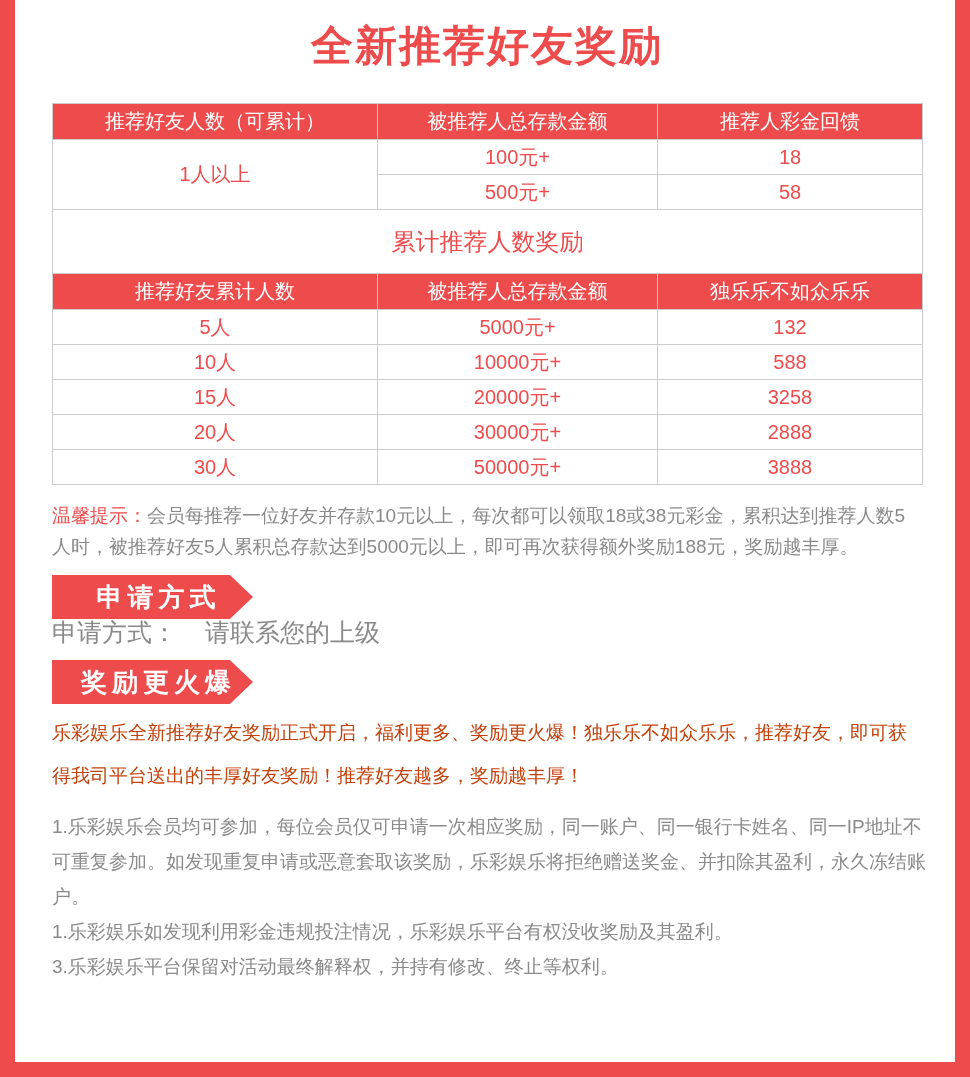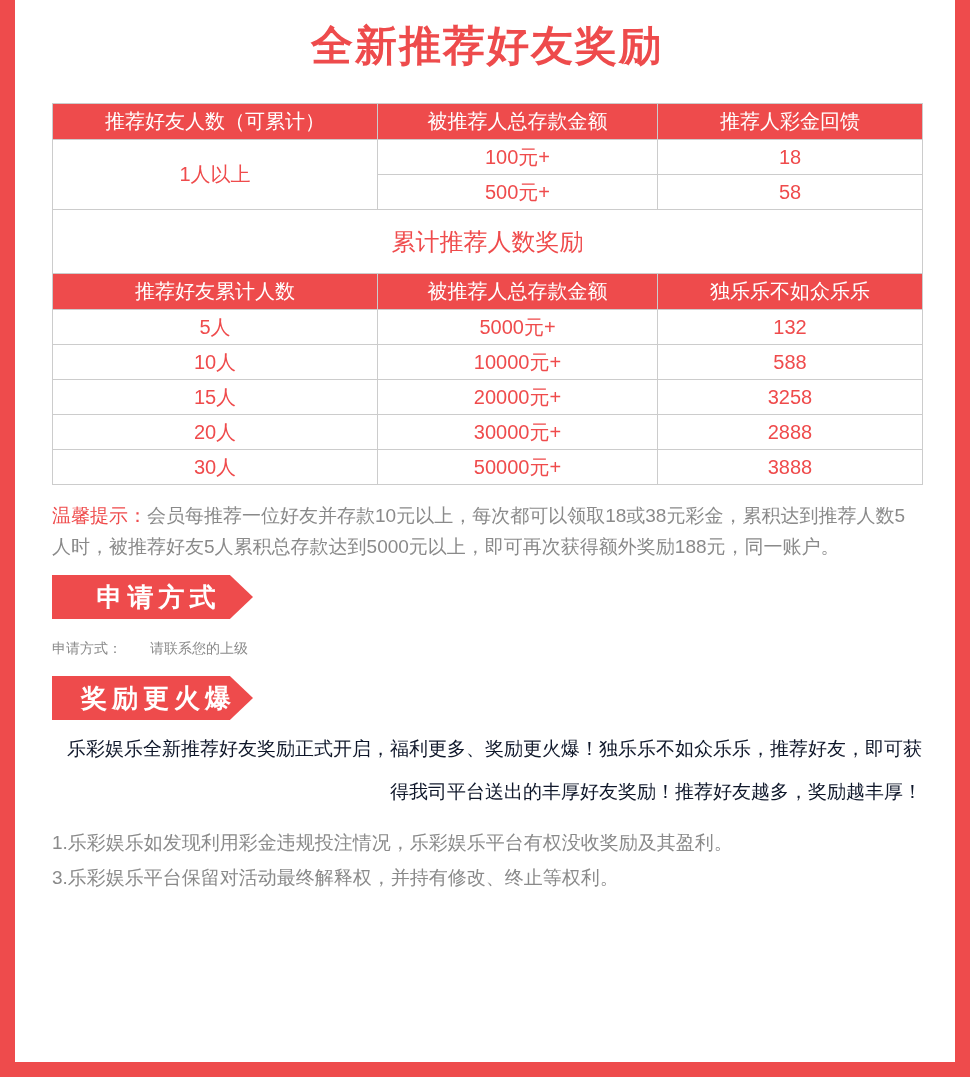--- a/index.html
+++ b/index.html
@@ -81,34 +81,32 @@
     padding-left: 12px;
     color: #ffffff;
     font-size: 26px;
     font-weight: bold;
     letter-spacing: 5px;
   }
   .ribbon-content { margin-top: 15px; }
   .ribbon-rules { margin-top: 47px; }
 
   .apply-line {
-    margin-top: 16px;
-    font-size: 14px;
+    font-size: 25px;
     line-height: 26px;
     color: #8a8a8a;
   }
   .apply-line .apply-value { margin-left: 28px; }
 
   .section-para {
     margin-top: 7px;
     font-size: 19px;
     line-height: 43px;
-    color: #0f172a;
+    color: #c2410c;
     width: 870px;
-    text-align: right;
   }
   .rules-list {
     margin-top: 12px;
     font-size: 19px;
     line-height: 35px;
     color: #8a8a8a;
     width: 875px;
   }
 </style>
 </head>
@@ -172,29 +170,30 @@
         <td>2888</td>
       </tr>
       <tr>
         <td>30人</td>
         <td>50000元+</td>
         <td>3888</td>
       </tr>
     </tbody>
   </table>
 
-  <p class="notice"><span class="notice-label">温馨提示：</span><span>会员每推荐一位好友并存款10元以上，每次都可以领取18或38元彩金，累积达到推荐人数5人时，被推荐好友5人累积总存款达到5000元以上，即可再次获得额外奖励188元，同一账户。</span></p>
+  <p class="notice"><span class="notice-label">温馨提示：</span><span>会员每推荐一位好友并存款10元以上，每次都可以领取18或38元彩金，累积达到推荐人数5人时，被推荐好友5人累积总存款达到5000元以上，即可再次获得额外奖励188元，奖励越丰厚。</span></p>
 
   <div class="ribbon">申请方式</div>
 
   <p class="apply-line"><span>申请方式：</span><span class="apply-value">请联系您的上级</span></p>
 
   <div class="ribbon ribbon-content">奖励更火爆</div>
 
   <p class="section-para">乐彩娱乐全新推荐好友奖励正式开启，福利更多、奖励更火爆！独乐乐不如众乐乐，推荐好友，即可获得我司平台送出的丰厚好友奖励！推荐好友越多，奖励越丰厚！</p>
 
 
   <div class="rules-list">
+    <div>1.乐彩娱乐会员均可参加，每位会员仅可申请一次相应奖励，同一账户、同一银行卡姓名、同一IP地址不可重复参加。如发现重复申请或恶意套取该奖励，乐彩娱乐将拒绝赠送奖金、并扣除其盈利，永久冻结账户。</div>
     <div>1.乐彩娱乐如发现利用彩金违规投注情况，乐彩娱乐平台有权没收奖励及其盈利。</div>
     <div>3.乐彩娱乐平台保留对活动最终解释权，并持有修改、终止等权利。</div>
   </div>
 
 </div>
 
 </body></html>

